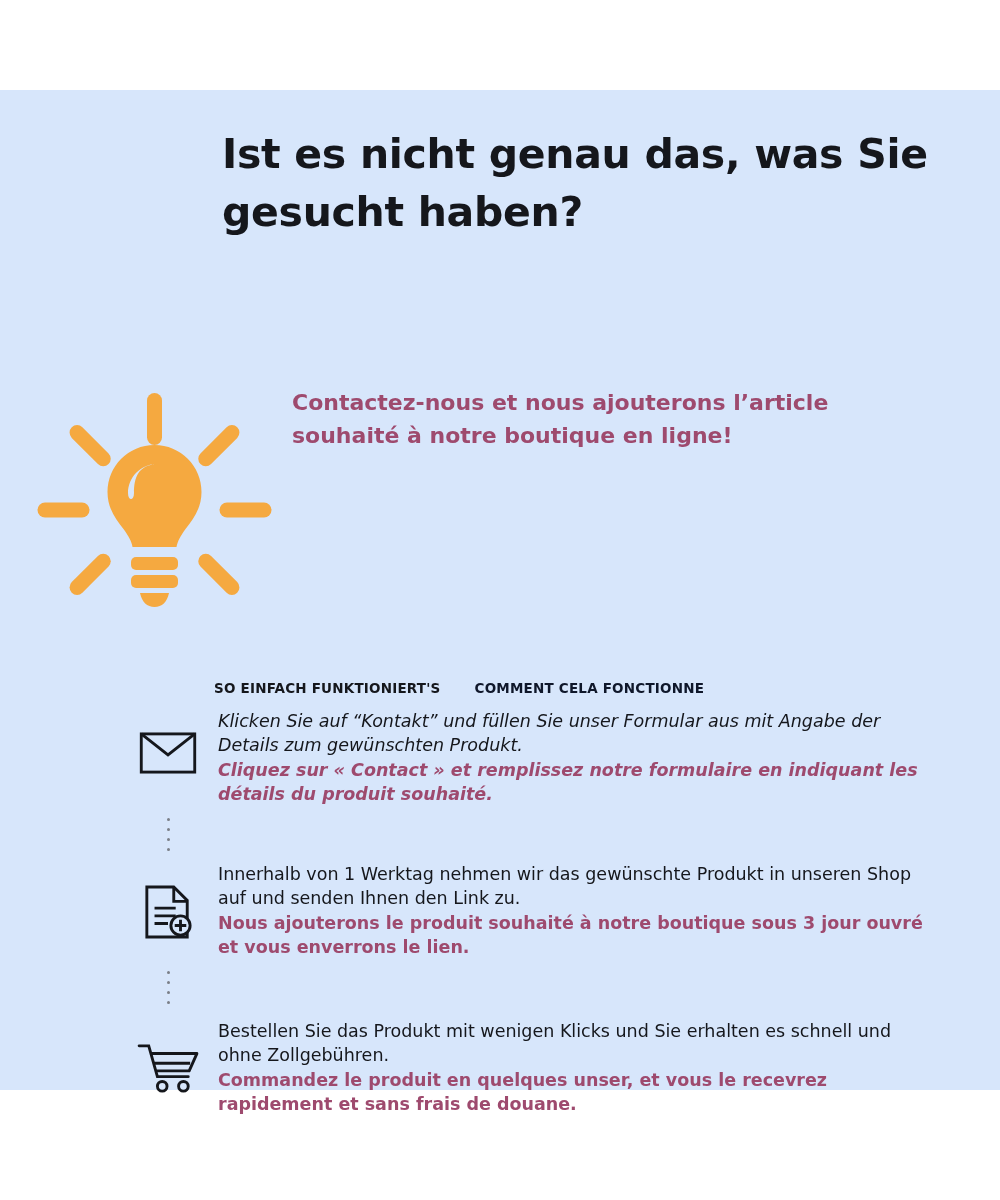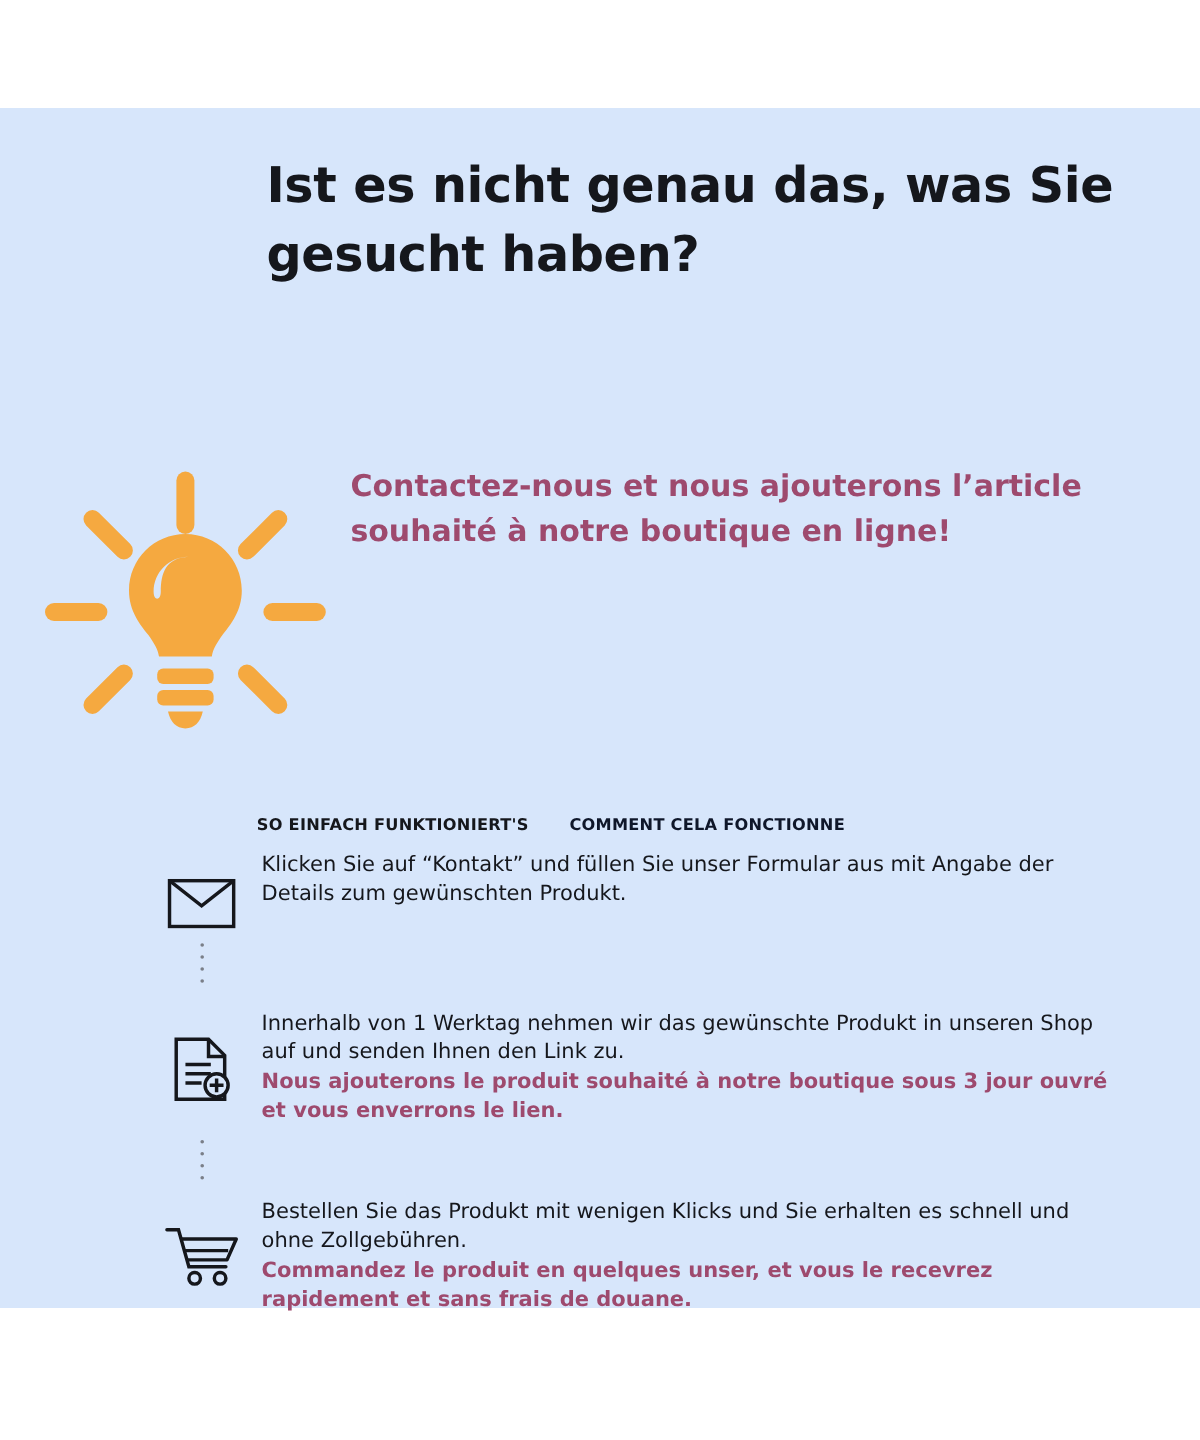--- a/index.html
+++ b/index.html
@@ -66,21 +66,21 @@
     width: 630px;
   }
   .subhead .de {
     font-weight: bold;
     font-size: 25px;
     line-height: 1.52;
     color: #15171c;
   }
   .subhead .fr {
     font-weight: bold;
-    font-size: 25px;
+    font-size: 22px;
     line-height: 1.52;
     color: #9e4a6e;
     margin-top: 3px;
   }
   
   .section-labels {
     position: absolute;
     left: 214px;
     top: 590px;
     display: flex;
@@ -145,22 +145,22 @@
     width: 100px;
     margin-left: 118px;
   }
   .dots span {
     display: block;
     width: 3px;
     height: 3px;
     border-radius: 50%;
     background: #7a7f88;
   }
-  .s1 { margin-top: 0px; }
-  .s2 { margin-top: 12px; }
+  .s1 { margin-top: 0px; font-style: italic; }
+  .s2 { margin-top: 0px; }
   .s3 { margin-top: 4px; }
 </style>
 </head>
 <body>
 
 <div class="page">
   <div class="panel">
 
     <div class="headline">
       <div class="de">Ist es nicht genau das, was Sie gesucht haben?</div>
@@ -202,20 +202,21 @@
 
       <div class="step s1">
         <div class="step-icon">
           <svg viewBox="0 0 60 44" width="58" height="42" aria-hidden="true">
             <rect x="2" y="2" width="56" height="40" fill="none" stroke="#15171c" stroke-width="3"></rect>
             <path d="M2 2l28 22L58 2" fill="none" stroke="#15171c" stroke-width="3"></path>
           </svg>
         </div>
         <div class="step-text">
           <div class="de">Klicken Sie auf “Kontakt” und füllen Sie unser Formular aus mit Angabe der Details zum gewünschten Produkt.</div>
+          <div class="fr">Cliquez sur « Contact » et remplissez notre formulaire en indiquant les détails du produit souhaité.</div>
         </div>
       </div>
 
       <div class="dots">
         <span></span>
           <span></span>
           <span></span>
           <span></span>
       </div>
 

